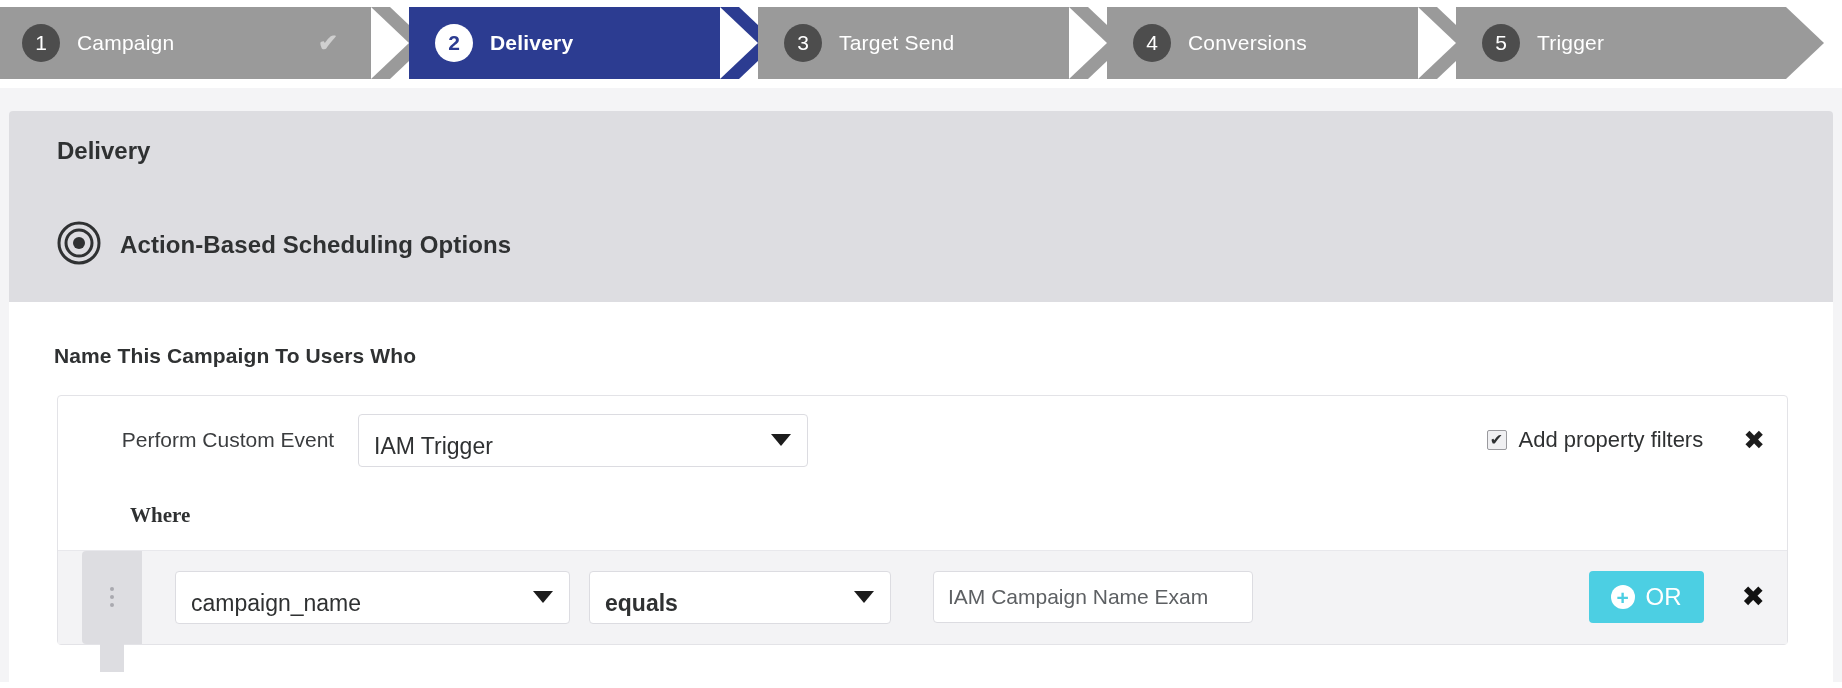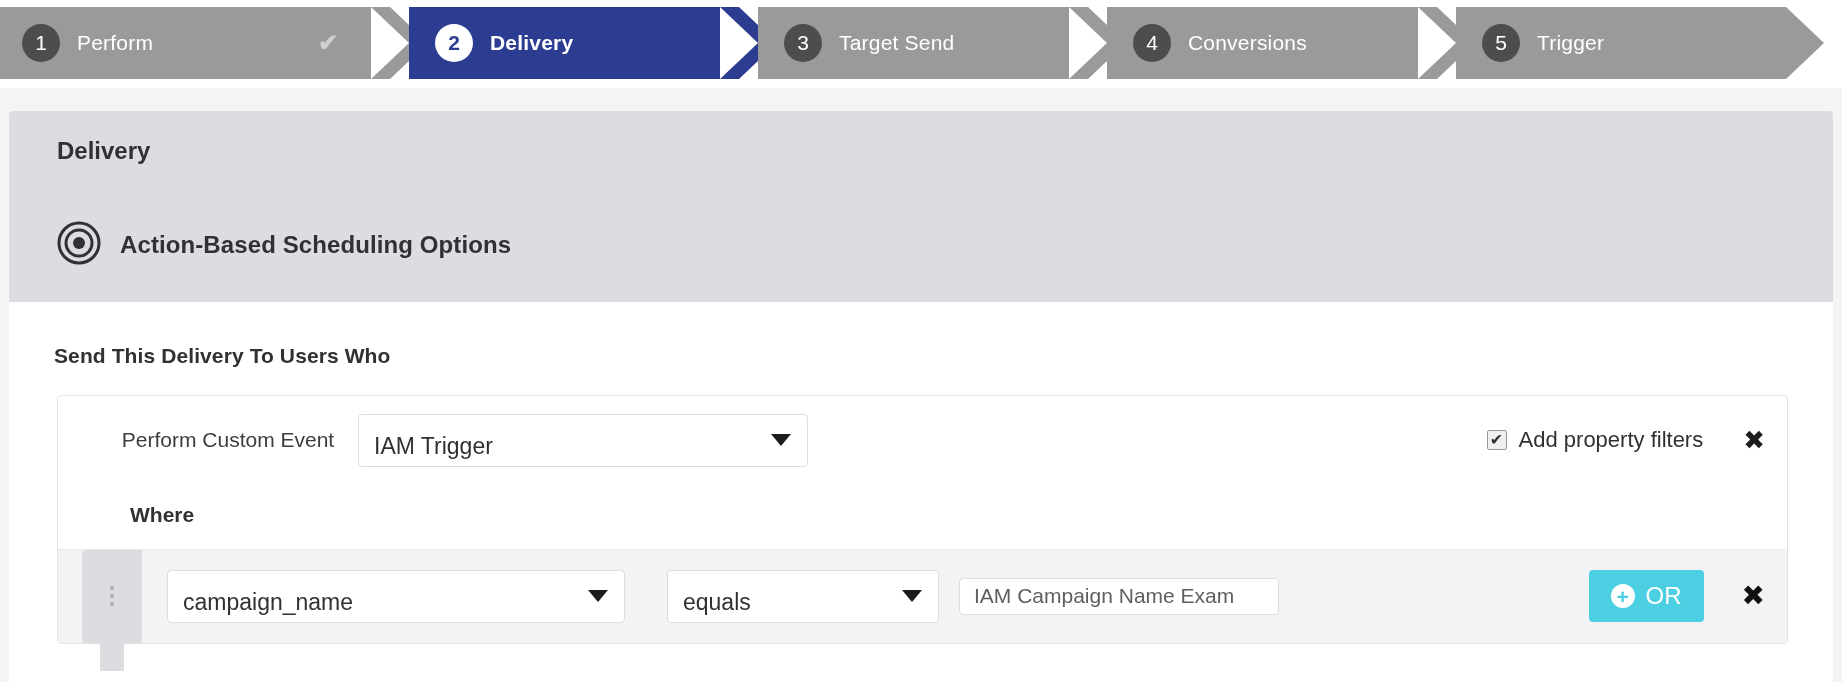--- a/index.html
+++ b/index.html
@@ -229,20 +229,21 @@
     margin-left: 40px;
     margin-right: 22px;
     font-family: "DejaVu Sans", sans-serif;
   }
 
   .where-label {
     font-size: 21px;
     font-weight: 700;
     color: #2f3132;
     padding: 18px 0 0 72px;
+    font-family: Liberation Serif, serif;
   }
 
   .filter-row {
     display: flex;
     align-items: center;
     background: #f3f3f5;
     margin: 22px 0 0 0;
     border-top: 1px solid #e8e8ec;
     position: relative;
     padding: 20px 0 20px 0;
@@ -271,34 +272,34 @@
   .handle-tail {
     position: absolute;
     bottom: -28px;
     left: 50%;
     transform: translateX(-50%);
     width: 24px;
     height: 30px;
     background: #dddde1;
   }
 
-  .select-prop { width: 458px; flex: 0 0 auto; margin-left: 25px; }
-  .select-op { width: 272px; flex: 0 0 auto; margin-left: 42px; }
+  .select-prop { width: 395px; flex: 0 0 auto; margin-left: 33px; }
+  .select-op { width: 302px; flex: 0 0 auto; margin-left: 19px; font-weight: bold; }
 
   .text-input {
     width: 320px;
-    height: 37px;
+    height: 52px;
     border: 1px solid #dcdce1;
     border-radius: 4px;
     background: #ffffff;
     font-size: 21px;
     color: #5d6063;
     padding: 0 14px;
     flex: 0 0 auto;
-    margin-left: 20px;
+    margin-left: 42px;
     font-family: "Liberation Sans", sans-serif;
     outline: none;
     white-space: nowrap;
     overflow: hidden;
     display: flex;
     align-items: center;
   }
 
   .or-btn {
     background: #4ccfe3;
@@ -340,21 +341,21 @@
     font-family: "DejaVu Sans", sans-serif;
   }
 </style>
 </head>
 <body>
 
 <div class="wizard">
 
   <div class="step s1">
     <div class="step-num">1</div>
-    <div class="step-label">Perform</div>
+    <div class="step-label">Campaign</div>
     <div class="step-check">✔</div>
   </div>
 
   <div class="step s2 active">
     <div class="step-num">2</div>
     <div class="step-label">Delivery</div>
   </div>
 
   <div class="step s3">
     <div class="step-num">3</div>
@@ -386,21 +387,21 @@
           <circle cx="22" cy="22" r="13" fill="none" stroke="#2f3132" stroke-width="3"></circle>
           <circle cx="22" cy="22" r="6" fill="#2f3132"></circle>
         </svg>
       </span>
       <span class="section-title">Action-Based Scheduling Options</span>
     </div>
   </div>
 
   <div class="content">
 
-    <div class="content-heading">Send This Delivery To Users Who</div>
+    <div class="content-heading">Name This Campaign To Users Who</div>
 
     <div class="event-card">
 
       <div class="event-row">
         <div class="event-label">Perform Custom Event</div>
 
         <div class="select-box select-event">
           <span>IAM Trigger</span>
           <span class="caret"></span>
         </div>

